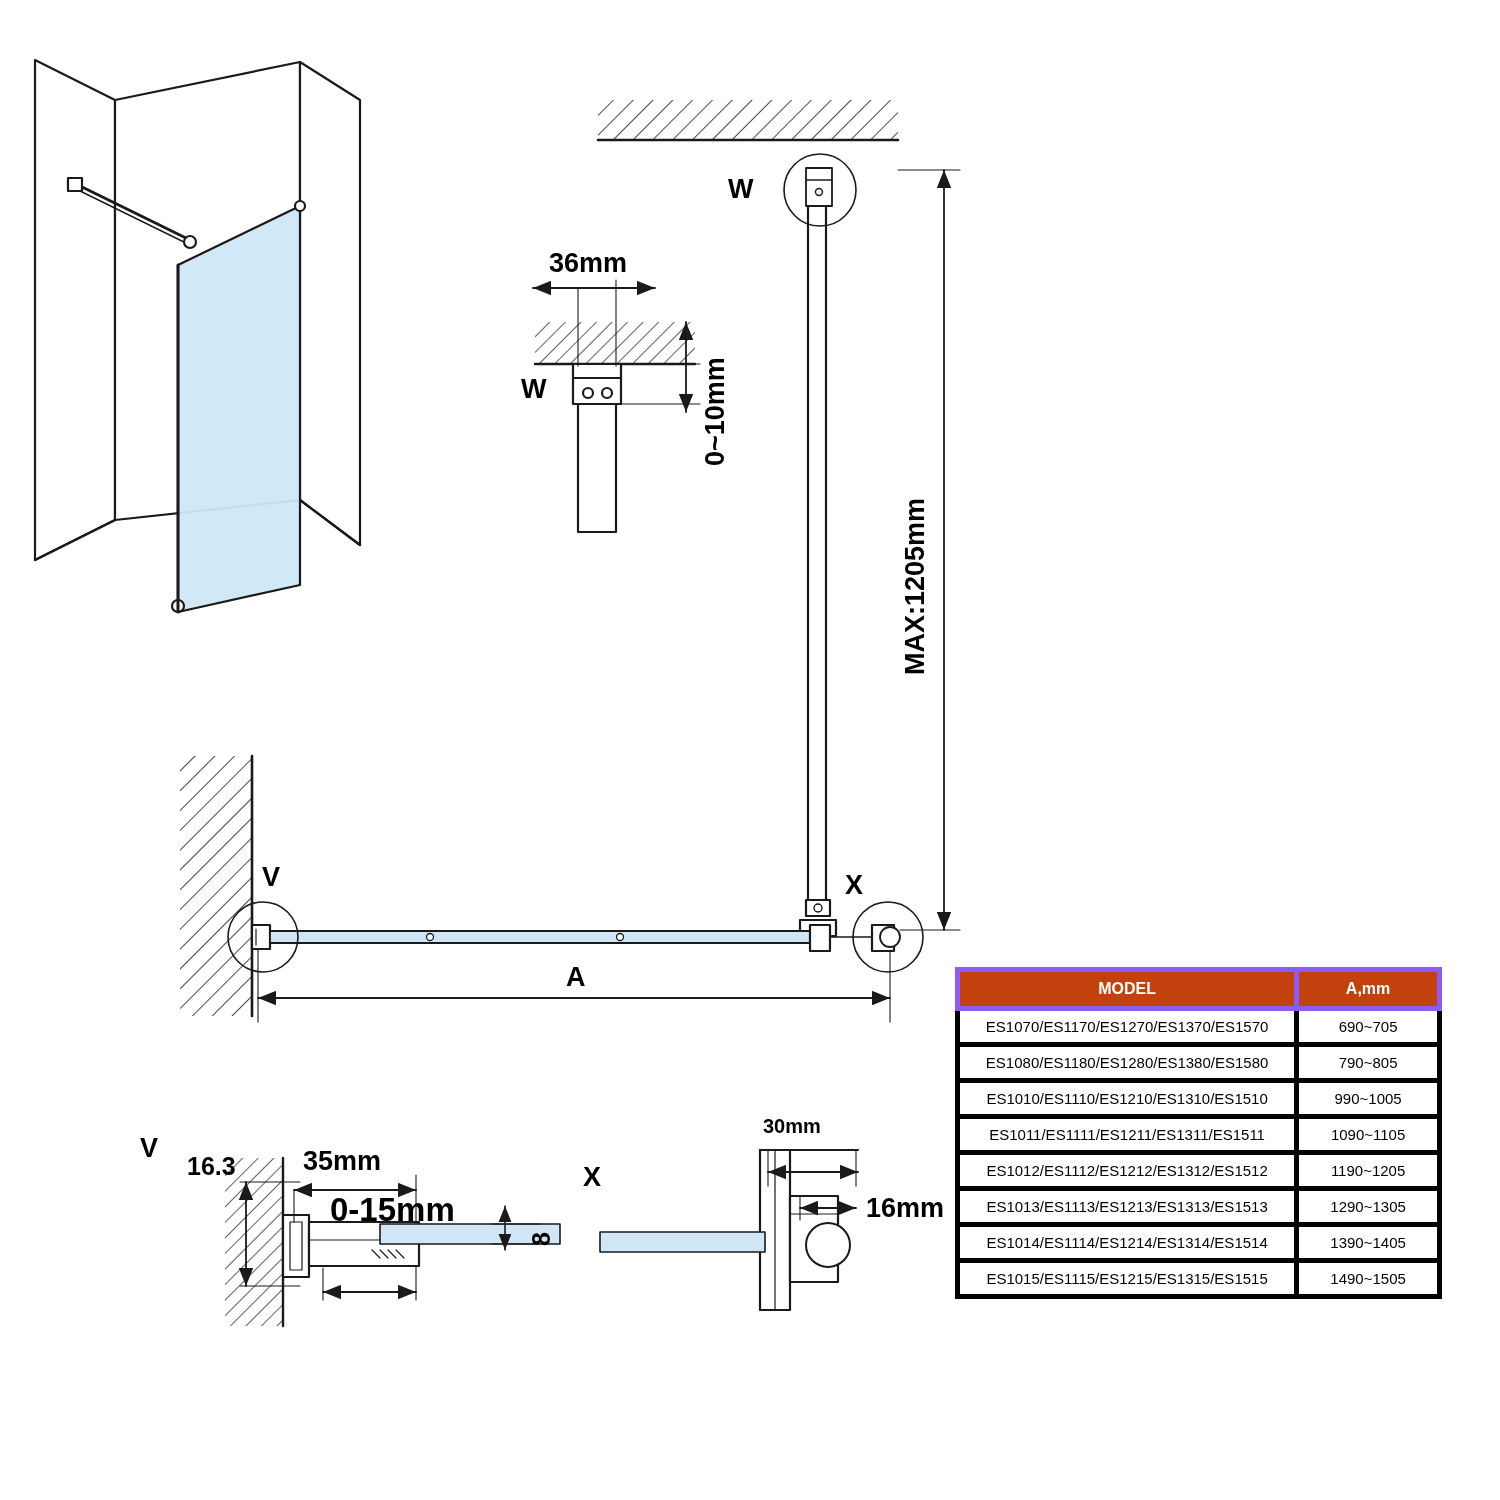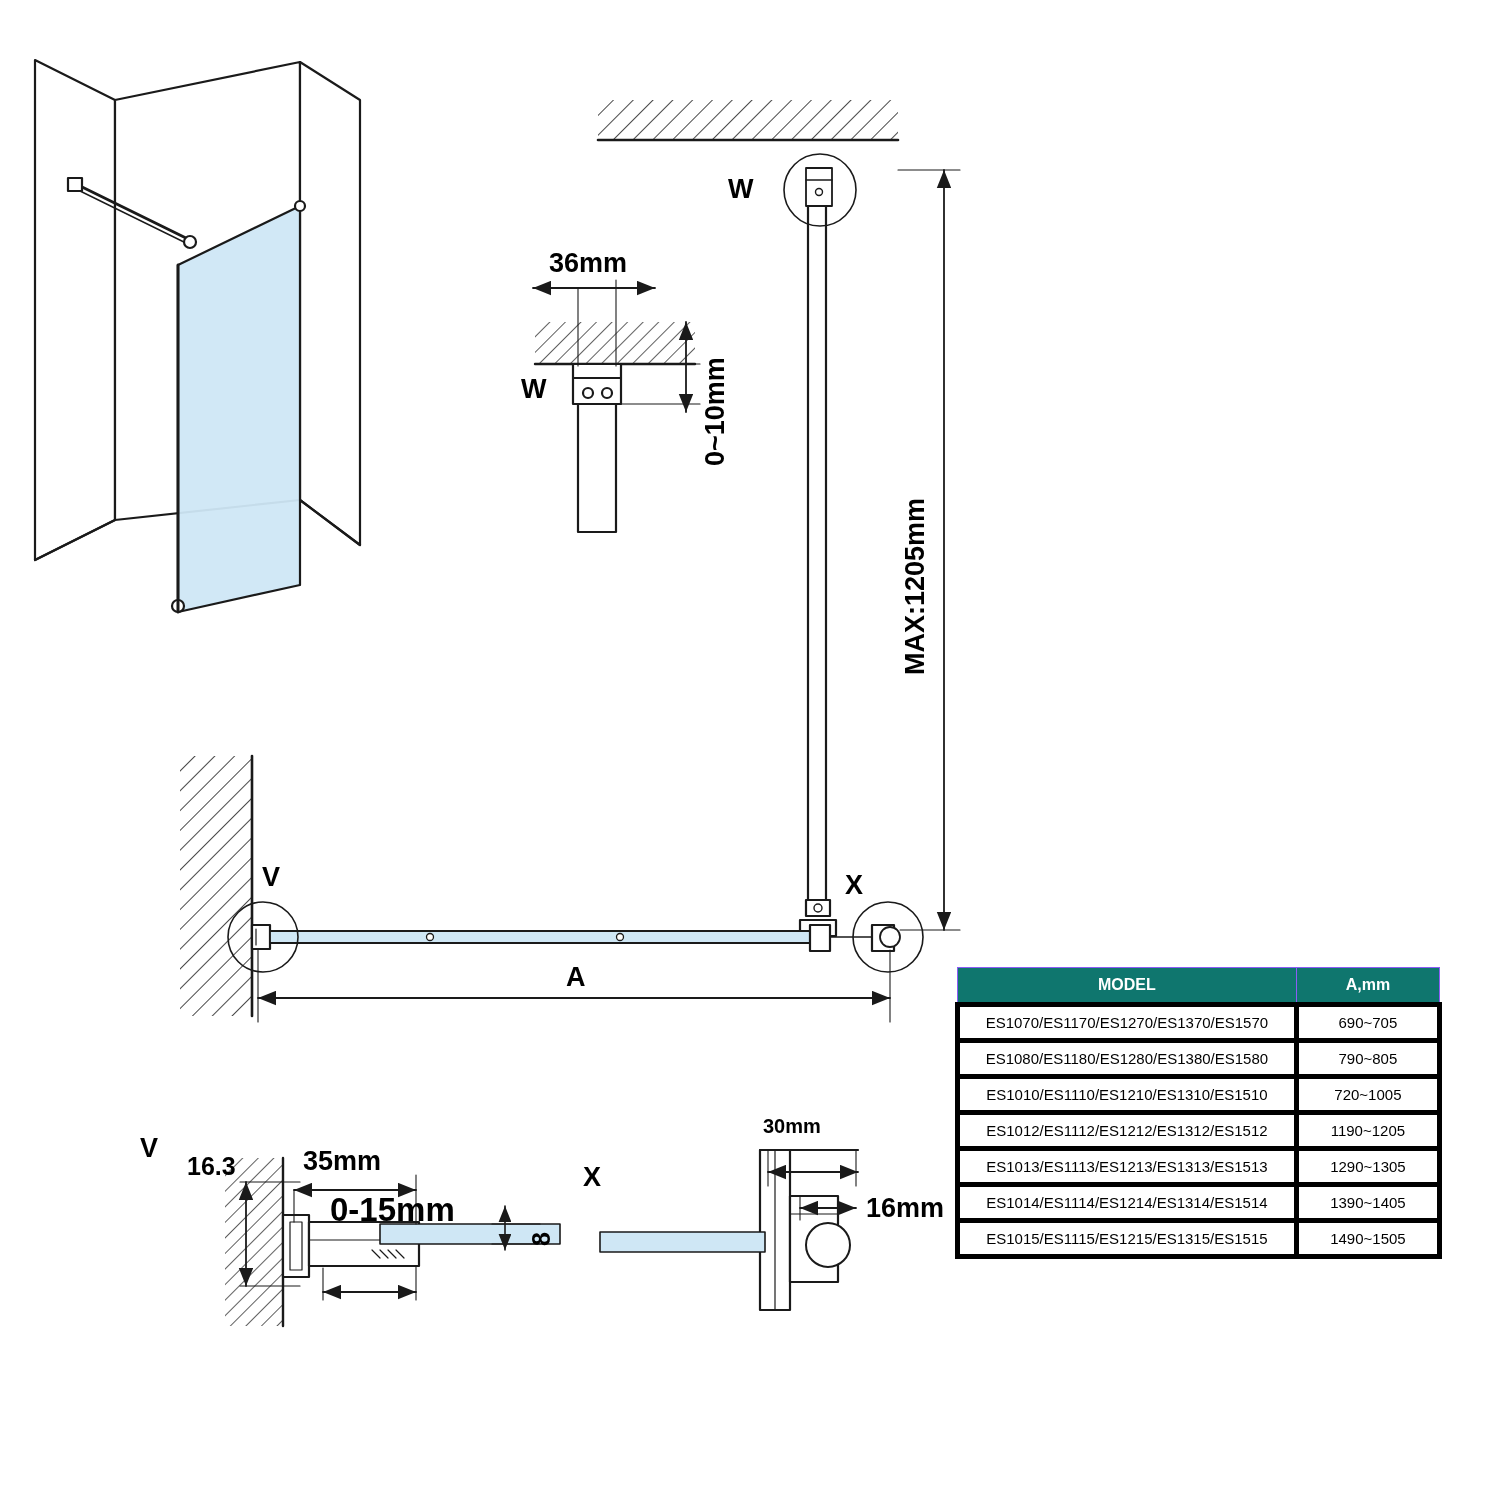--- a/index.html
+++ b/index.html
@@ -3,21 +3,21 @@
 <meta charset="utf-8">
 <style>
   html,body{margin:0;padding:0;background:#ffffff;}
   body{width:1500px;height:1500px;position:relative;font-family:"Liberation Sans",sans-serif;color:#000;}
   .stage{position:absolute;left:0;top:0;width:1500px;height:1500px;}
   svg{display:block;}
   .lbl{position:absolute;font-weight:bold;color:#000;white-space:nowrap;}
   .rot90{transform:rotate(-90deg);transform-origin:left top;}
   
   .spec-table{position:absolute;left:955px;top:967px;width:487px;border-collapse:collapse;font-size:15px;}
-  .spec-table th{background:#0f766e;color:#fff;font-weight:bold;padding:8px 4px;border:1px solid #8b5cf6;text-align:center;font-size:16px;}
+  .spec-table th{background:#c2410c;color:#fff;font-weight:bold;padding:8px 4px;border:5px solid #8b5cf6;text-align:center;font-size:16px;}
   .spec-table td{border:5px solid #000000;padding:7px 4px;text-align:center;color:#000;}
   .spec-table td.model{font-size:15px;}
   .spec-table td.dim{font-size:15px;}
 </style>
 </head>
 <body>
 
 <div class="stage">
 
 <svg width="1500" height="1500" viewBox="0 0 1500 1500">
@@ -223,21 +223,25 @@
         <tr>
           <td class="model">ES1070/ES1170/ES1270/ES1370/ES1570</td>
           <td class="dim">690~705</td>
         </tr>
         <tr>
           <td class="model">ES1080/ES1180/ES1280/ES1380/ES1580</td>
           <td class="dim">790~805</td>
         </tr>
         <tr>
           <td class="model">ES1010/ES1110/ES1210/ES1310/ES1510</td>
-          <td class="dim">720~1005</td>
+          <td class="dim">990~1005</td>
+        </tr>
+        <tr>
+          <td class="model">ES1011/ES1111/ES1211/ES1311/ES1511</td>
+          <td class="dim">1090~1105</td>
         </tr>
         <tr>
           <td class="model">ES1012/ES1112/ES1212/ES1312/ES1512</td>
           <td class="dim">1190~1205</td>
         </tr>
         <tr>
           <td class="model">ES1013/ES1113/ES1213/ES1313/ES1513</td>
           <td class="dim">1290~1305</td>
         </tr>
         <tr>

